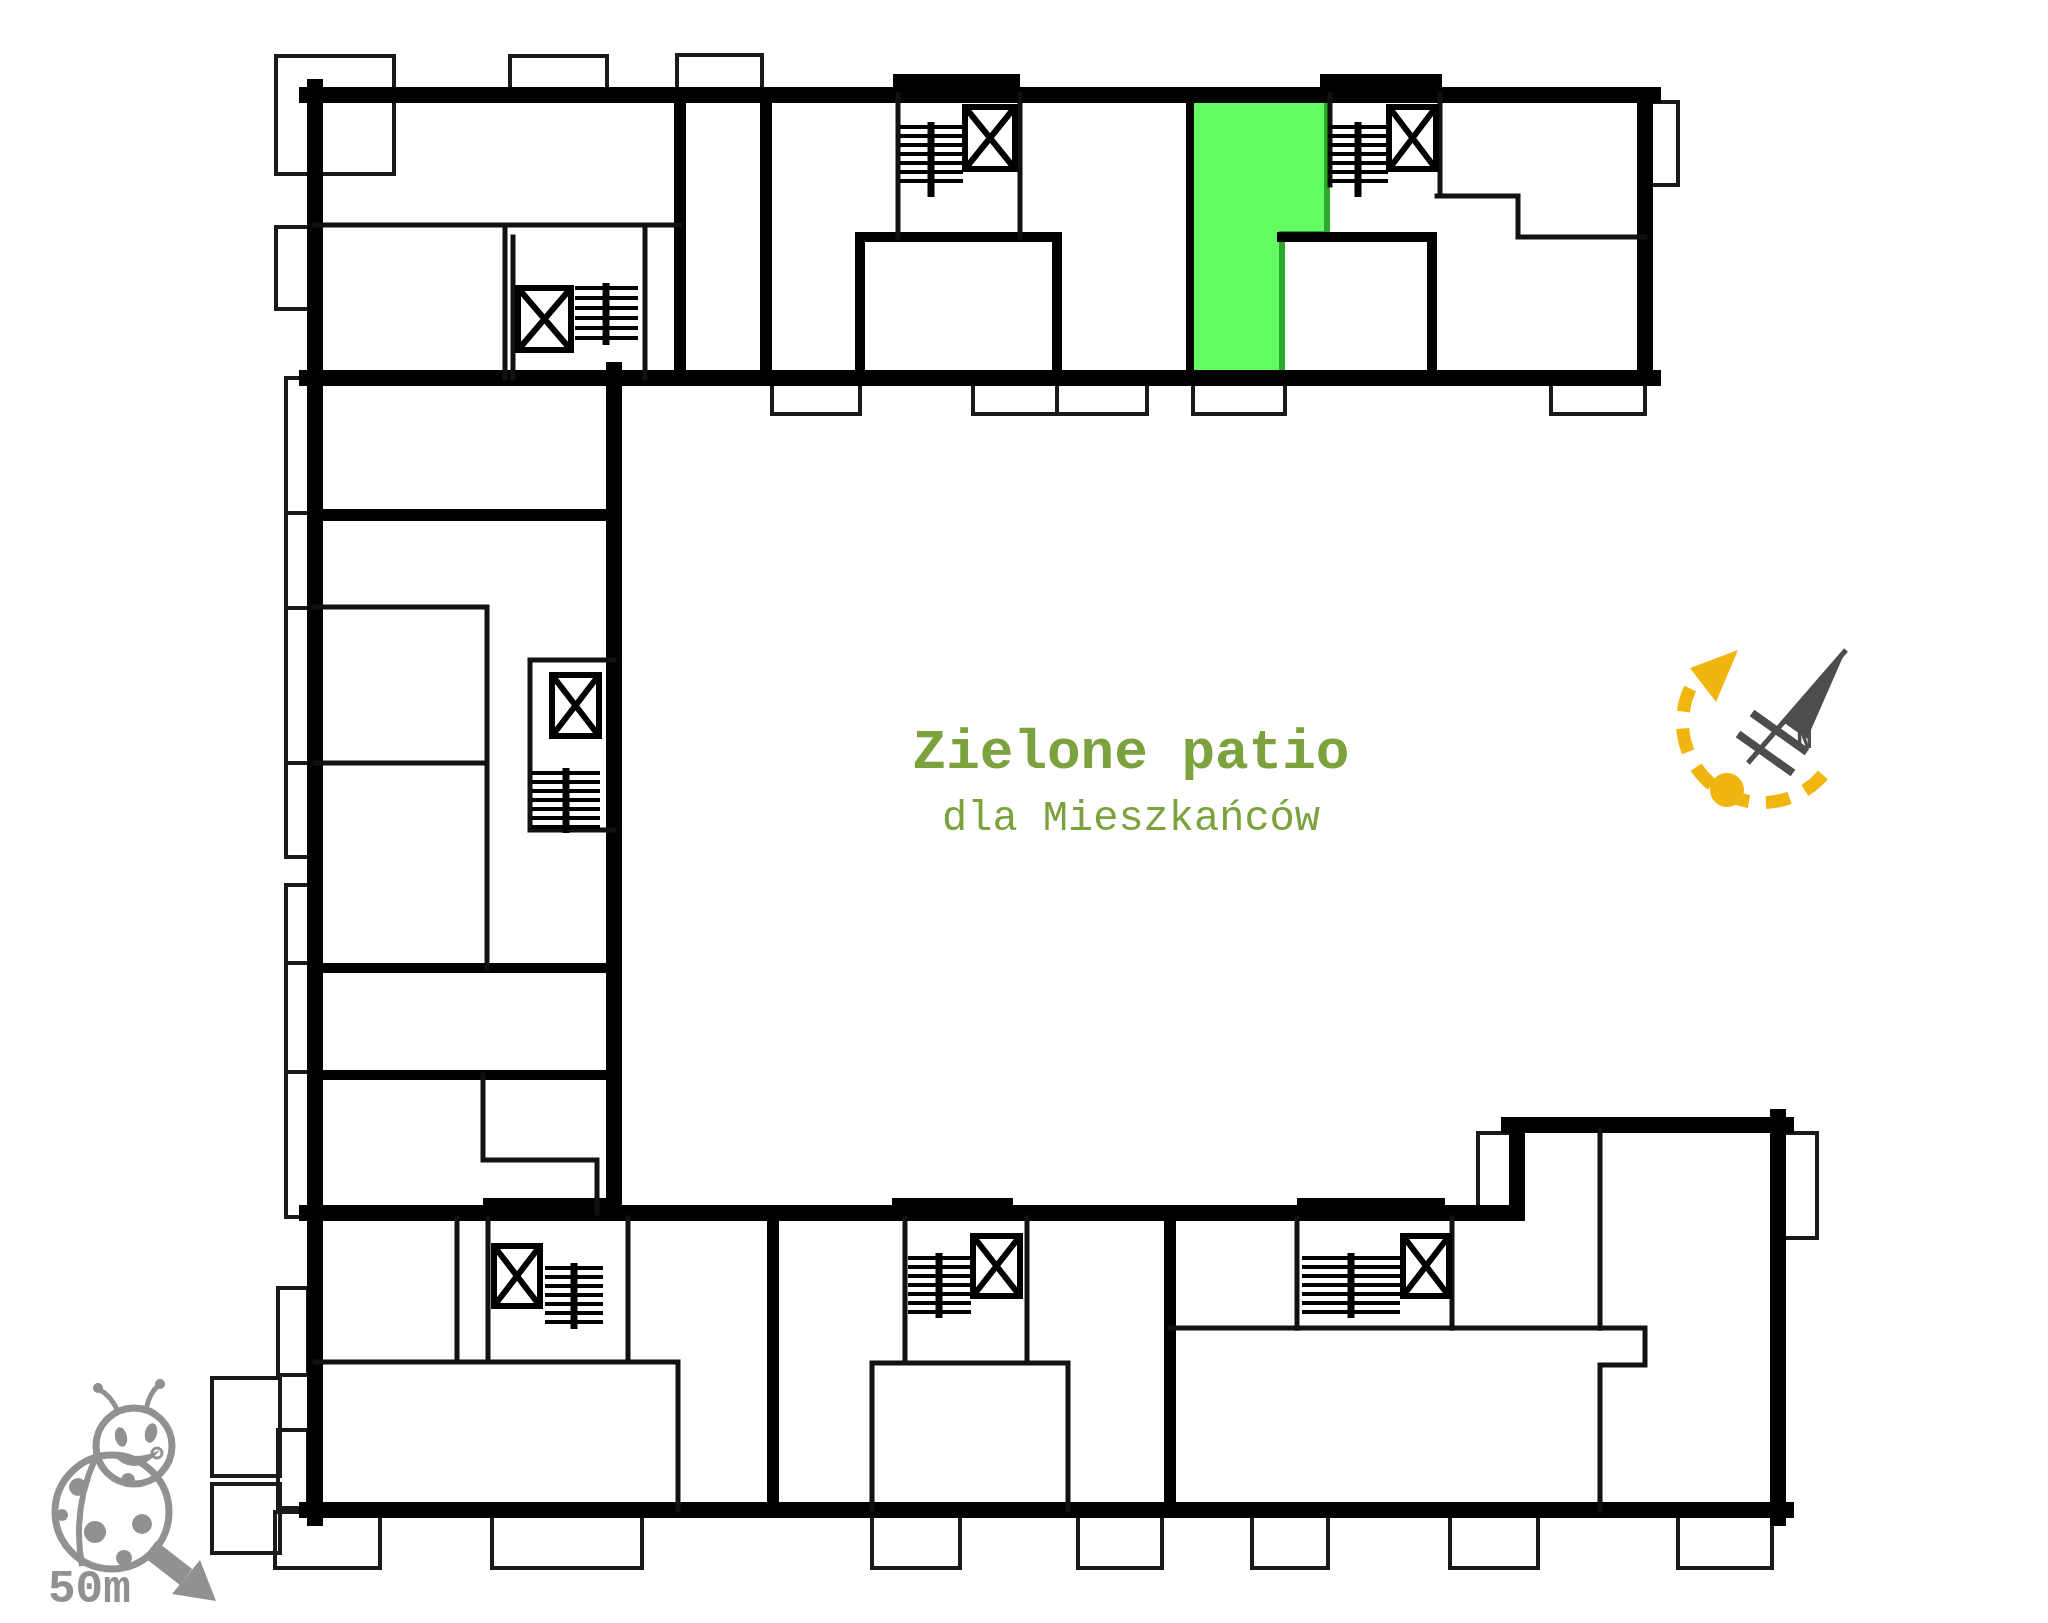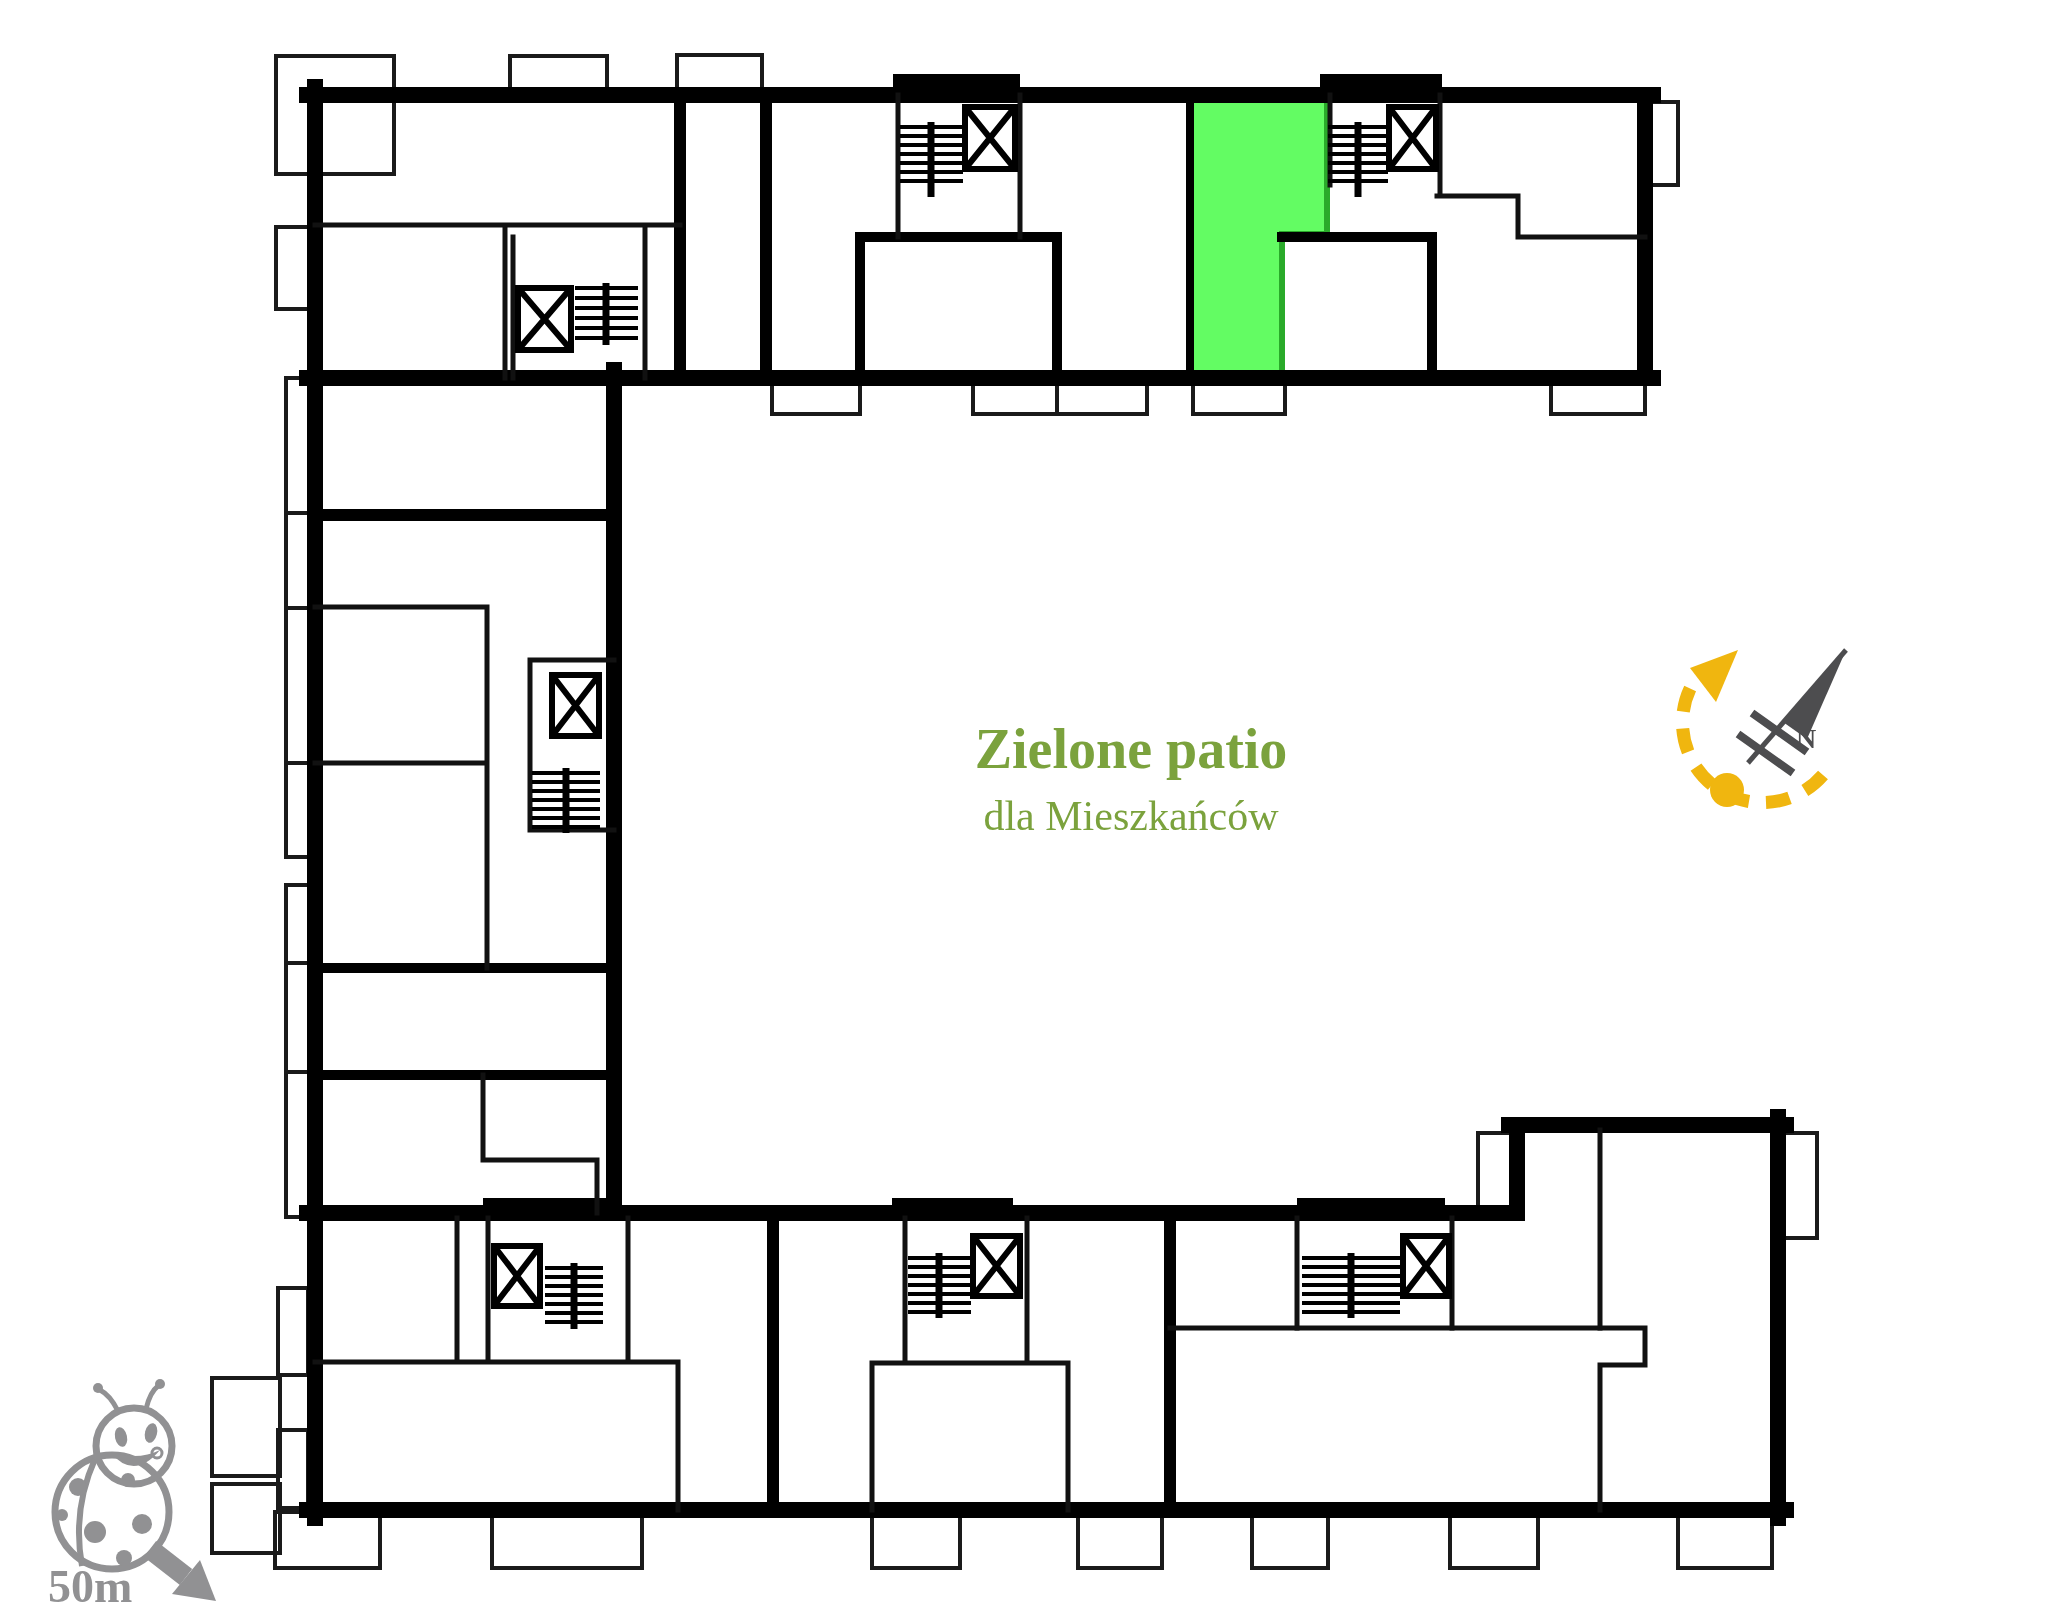--- a/index.html
+++ b/index.html
@@ -1,17 +1,17 @@
 <!DOCTYPE html>
 <html style="--highlight-fill: #63fc63; --highlight-border: #2aaa2a; --patio-text: #7ba23d; --compass-accent: #f0b60f; --needle-gray: #4d4d4f; --icon-gray: #919193; --wall-black: #000000;"><head>
 <meta charset="utf-8">
 <style>
   html,body{margin:0;padding:0;background:#fff;}
   .stage{position:relative;width:2048px;height:1623px;background:#fff;overflow:hidden;
-         font-family:Liberation Serif, serif;}
+         font-family:Liberation Mono, monospace;}
   svg{display:block;}
   .wall{stroke:#000;fill:none;stroke-linecap:square;}
   .thin{stroke:#111;fill:none;stroke-width:5;stroke-linecap:square;}
   .balc{stroke:#1a1a1a;fill:none;stroke-width:4;}
   .tread{stroke:#000;fill:none;stroke-width:4;}
   .rail{stroke:#000;fill:none;stroke-width:7;}
   .xbox{stroke:#000;fill:#fff;stroke-width:6;}
   .xcross{stroke:#000;fill:none;stroke-width:6;}
   .patio-title{font-weight:bold;font-size:56px;fill:var(--patio-text,#7ba23d);}
   .patio-sub{font-size:42px;fill:var(--patio-text,#7ba23d);}

